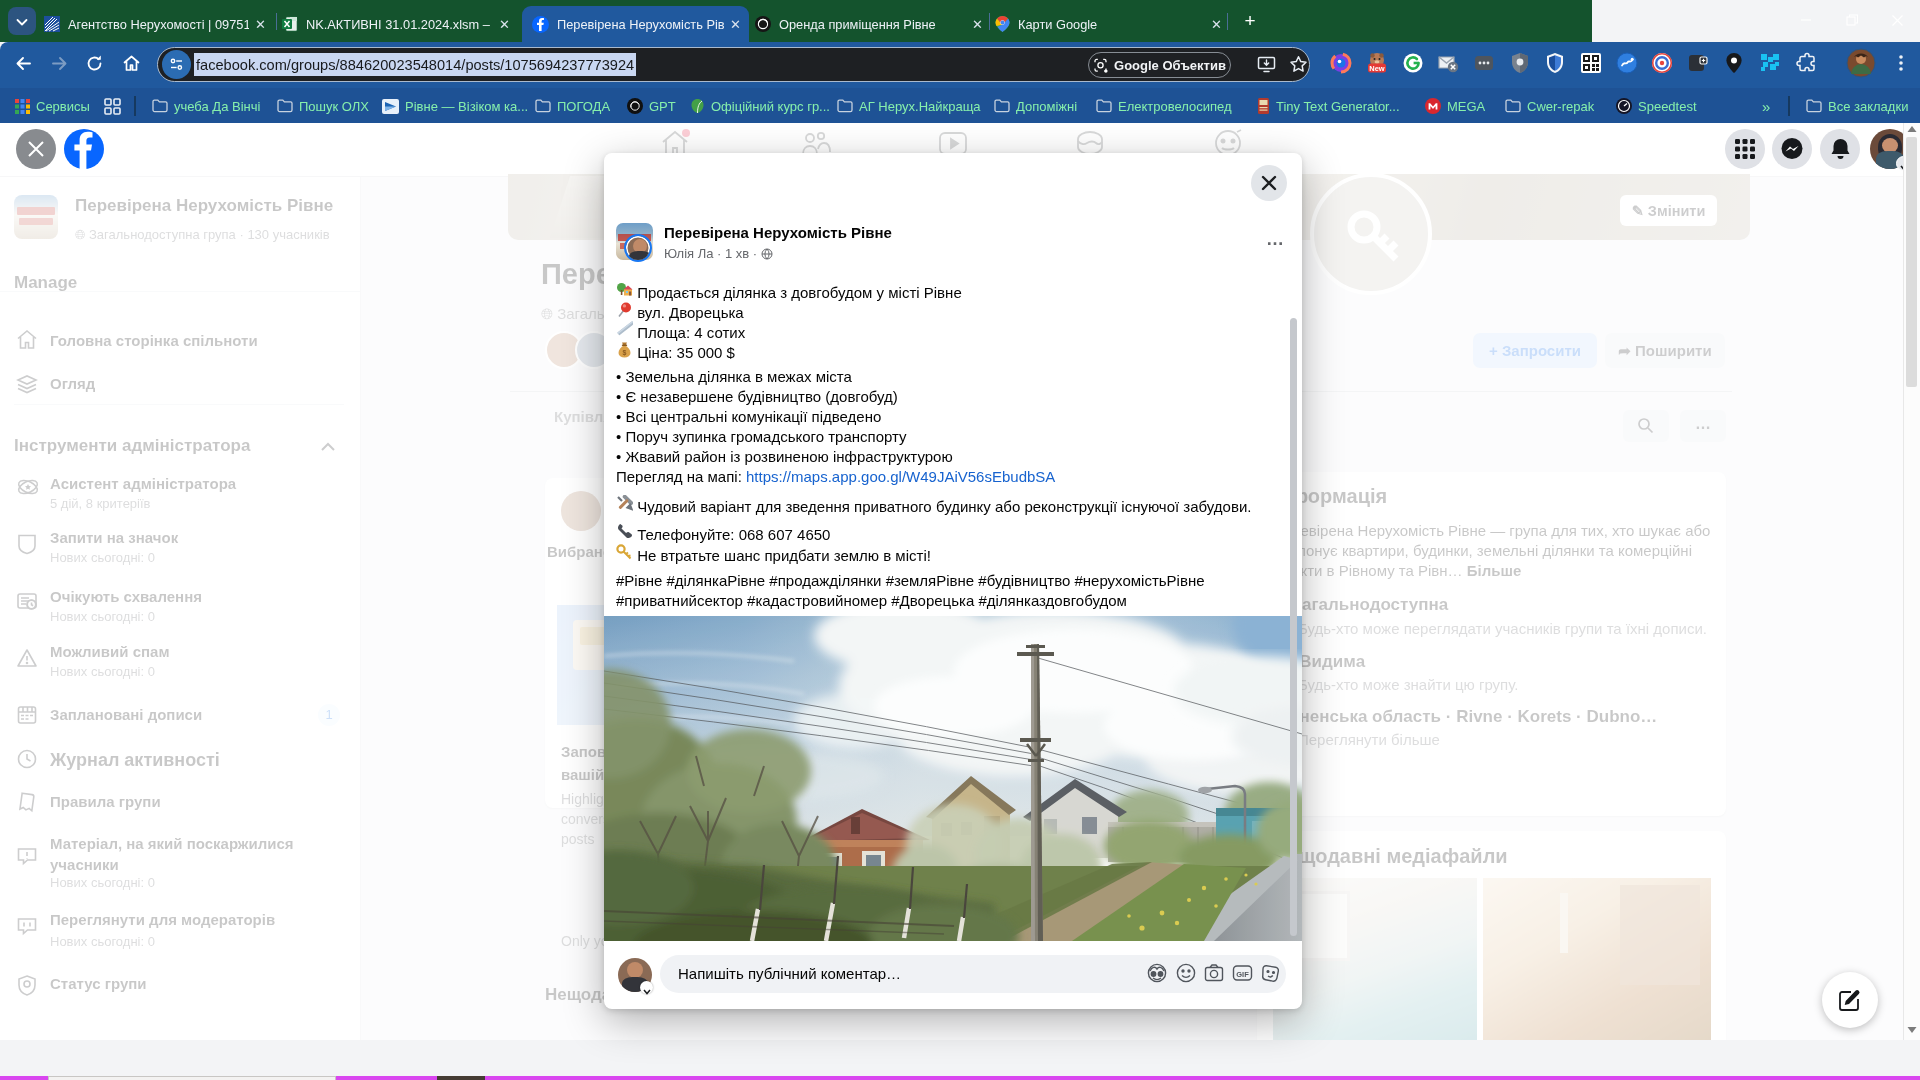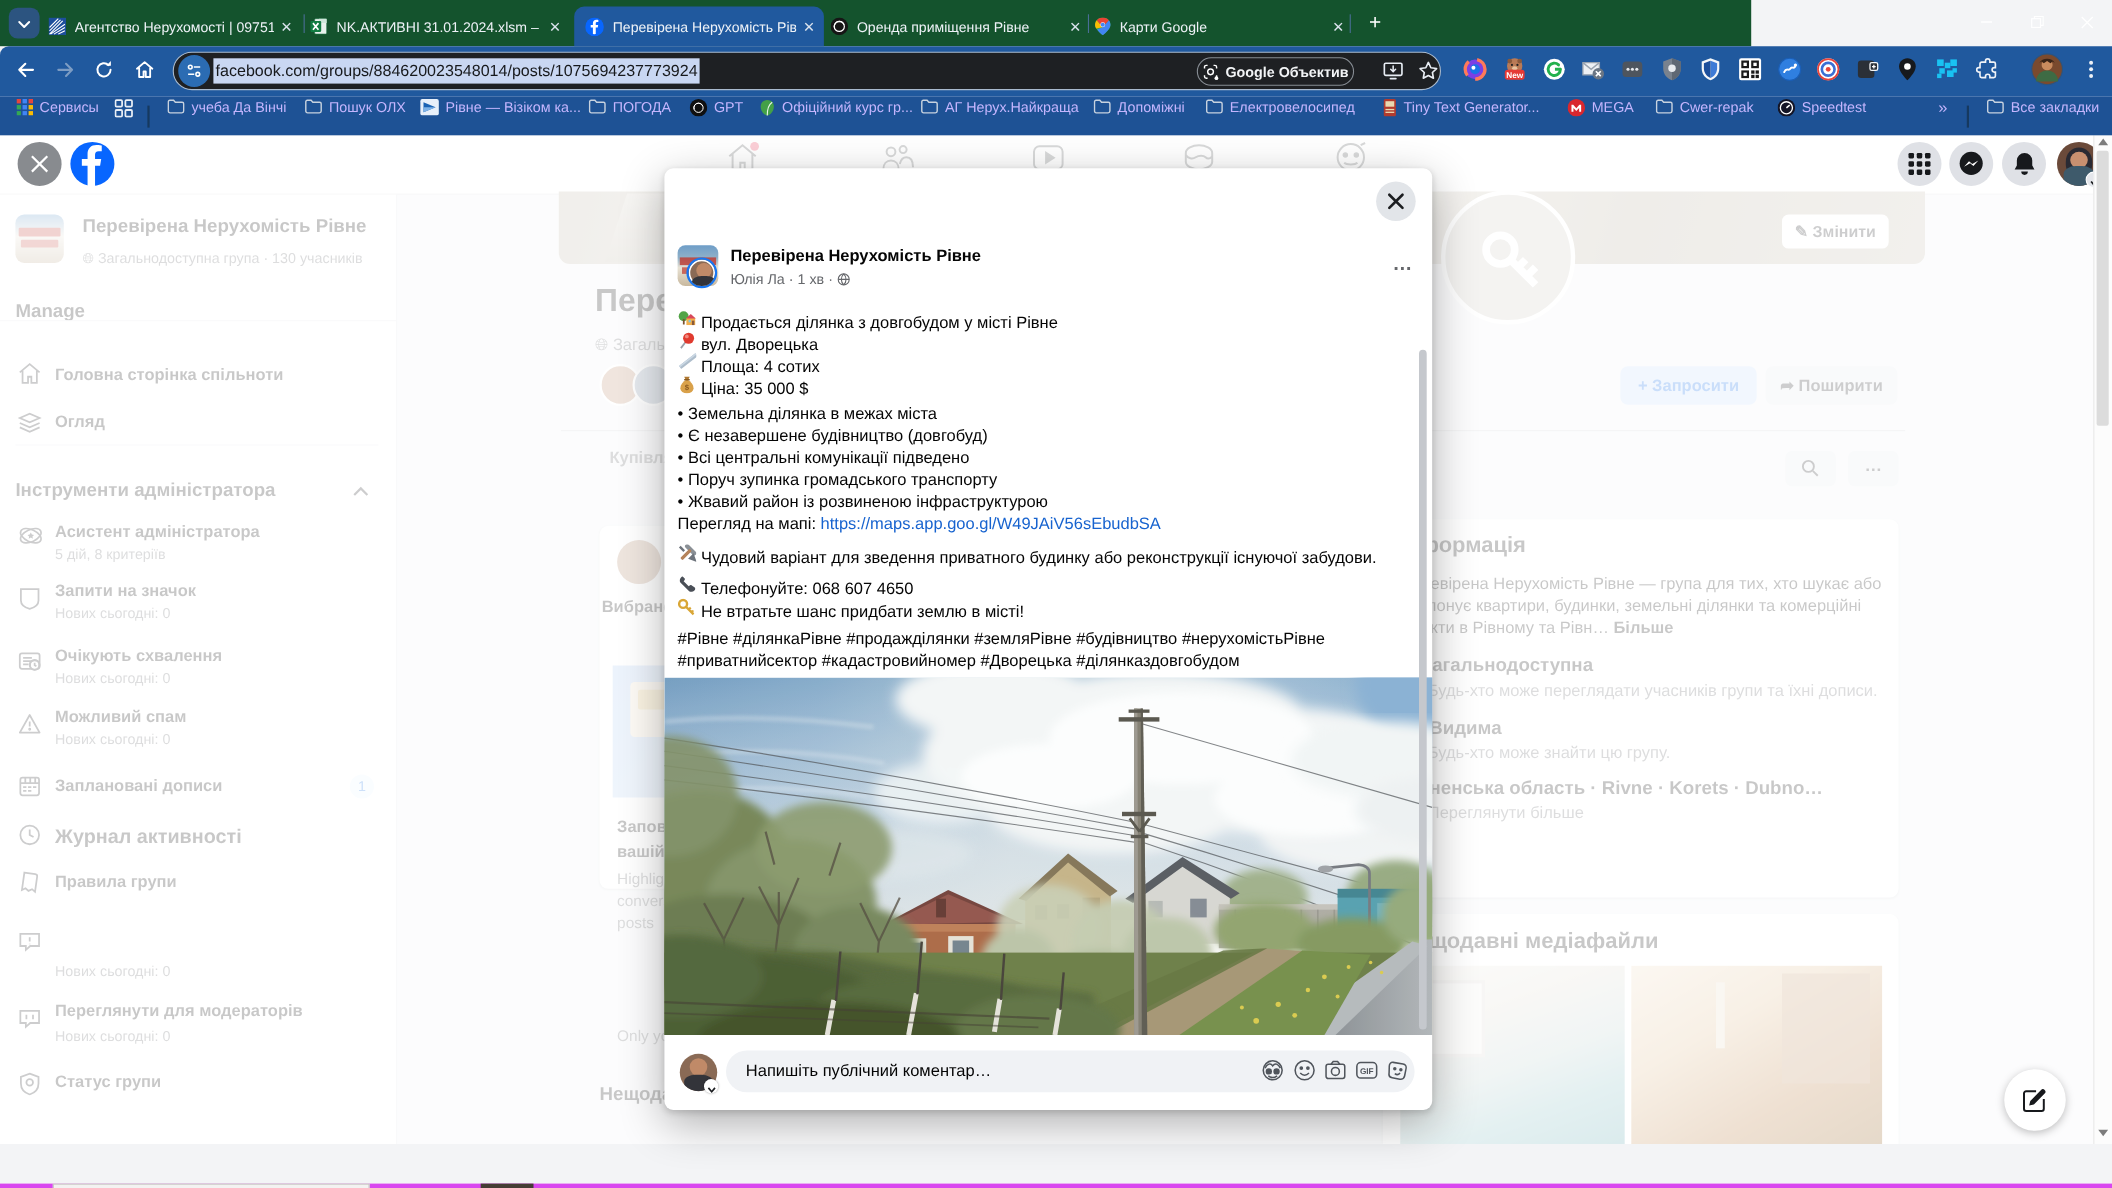--- a/index.html
+++ b/index.html
@@ -11,21 +11,21 @@
 #toolbar{position:absolute;left:0;top:42px;width:1920px;height:46px;background:#20599E;border-radius:8px 0 0 0;}
 #bookbar{position:absolute;left:0;top:88px;width:1920px;height:35px;background:#1E5295;}
 .tab{position:absolute;top:6px;height:36px;display:flex;align-items:center;color:#EEF2F7;font-size:12.8px;white-space:nowrap;overflow:hidden;}
 .tab .ttl{overflow:hidden;text-overflow:clip;flex:1;}
 .tab .cl{color:#DCE4EE;font-size:13px;margin-left:6px;}
 .tabsep{position:absolute;top:13px;width:1px;height:17px;background:#4A6E96;}
 #tabsearch{position:absolute;left:8px;top:7px;width:28px;height:28px;border-radius:8px;background:#2C5480;}
 .winctl{position:absolute;top:0;height:40px;display:flex;align-items:center;justify-content:center;color:#fff;}
 .tbicon{position:absolute;top:4px;width:34px;height:34px;display:flex;align-items:center;justify-content:center;}
 #omnibox{position:absolute;left:157px;top:5px;width:1153px;height:35px;background:#1E2023;border:1px solid #A9BACE;border-radius:18px;}
-.bm{position:absolute;top:2px;height:32px;display:flex;align-items:flex-start;color:#c4b5fd;font-size:13px;white-space:nowrap;}
+.bm{position:absolute;top:2px;height:32px;display:flex;align-items:center;color:#86efac;font-size:13px;white-space:nowrap;}
 .bm .fld{margin-right:6px;}
 
 
 #fbpage{position:absolute;left:0;top:123px;width:1903px;height:917px;background:#F0F2F5;overflow:hidden;}
 #scrim{position:absolute;left:0;top:123px;width:1903px;height:917px;background:rgba(255,255,255,0.78);}
 
 
 #modal{position:absolute;left:604px;top:153px;width:698px;height:856px;background:#fff;border-radius:8px;box-shadow:0 12px 40px rgba(0,0,0,.3),0 2px 6px rgba(0,0,0,.14);}
 #modalhead{position:absolute;left:0;top:0;width:698px;height:60px;border-bottom:1px solid #DADDE1;}
 #modalhead .t{position:absolute;left:0;top:0;width:100%;height:60px;line-height:60px;text-align:center;font-size:20px;font-weight:bold;color:#050505;}
@@ -128,20 +128,21 @@
       </svg>
  <div class="abs" style="left:50px;top:627px;font-size:18px;font-weight:bold;color:#050505;">Журнал активності</div>
  <svg class="abs" style="left:16px;top:668px" width="22" height="22" viewBox="0 0 22 22" fill="none" stroke="#1C1E21" stroke-width="1.6">
         <path d="M5 3 h10 a2 2 0 0 1 2 2 v14 l-3-2 -3 2 -3-2 -3 2 Z" transform="rotate(8 11 11)"></path>
       </svg>
  <div class="abs" style="left:50px;top:670px;font-size:15px;font-weight:bold;color:#050505;">Правила групи</div>
  <svg class="abs" style="left:16px;top:722px" width="22" height="22" viewBox="0 0 22 22" fill="none" stroke="#1C1E21" stroke-width="1.6">
         <path d="M2.5 4 h17 v11 h-8 l-4 3.5 V15 h-5 Z"></path>
         <path d="M11 7 v4 M11 13 v.5"></path>
       </svg>
+ <div class="abs" style="left:50px;top:710px;font-size:15px;font-weight:bold;color:#050505;width:280px;white-space:normal;line-height:21px;">Матеріал, на який поскаржилися учасники</div>
  <div class="abs" style="left:50px;top:752px;font-size:13px;color:#65676B;">Нових сьогодні: 0</div>
  <svg class="abs" style="left:16px;top:792px" width="22" height="22" viewBox="0 0 22 22" fill="none" stroke="#1C1E21" stroke-width="1.6">
         <path d="M2.5 4 h17 v11 h-8 l-4 3.5 V15 h-5 Z"></path>
         <path d="M8 7.5 v4 M14 7.5 v4"></path>
       </svg>
  <div class="abs" style="left:50px;top:788px;font-size:15px;font-weight:bold;color:#050505;">Переглянути для модераторів</div>
  <div class="abs" style="left:50px;top:811px;font-size:13px;color:#65676B;">Нових сьогодні: 0</div>
  <svg class="abs" style="left:16px;top:851px" width="22" height="22" viewBox="0 0 22 22" fill="none" stroke="#1C1E21" stroke-width="1.6">
         <path d="M11 2 L19 5 V11 C19 16 15.5 19.5 11 21 C6.5 19.5 3 16 3 11 V5 Z"></path>
         <circle cx="11" cy="10" r="3"></circle>

